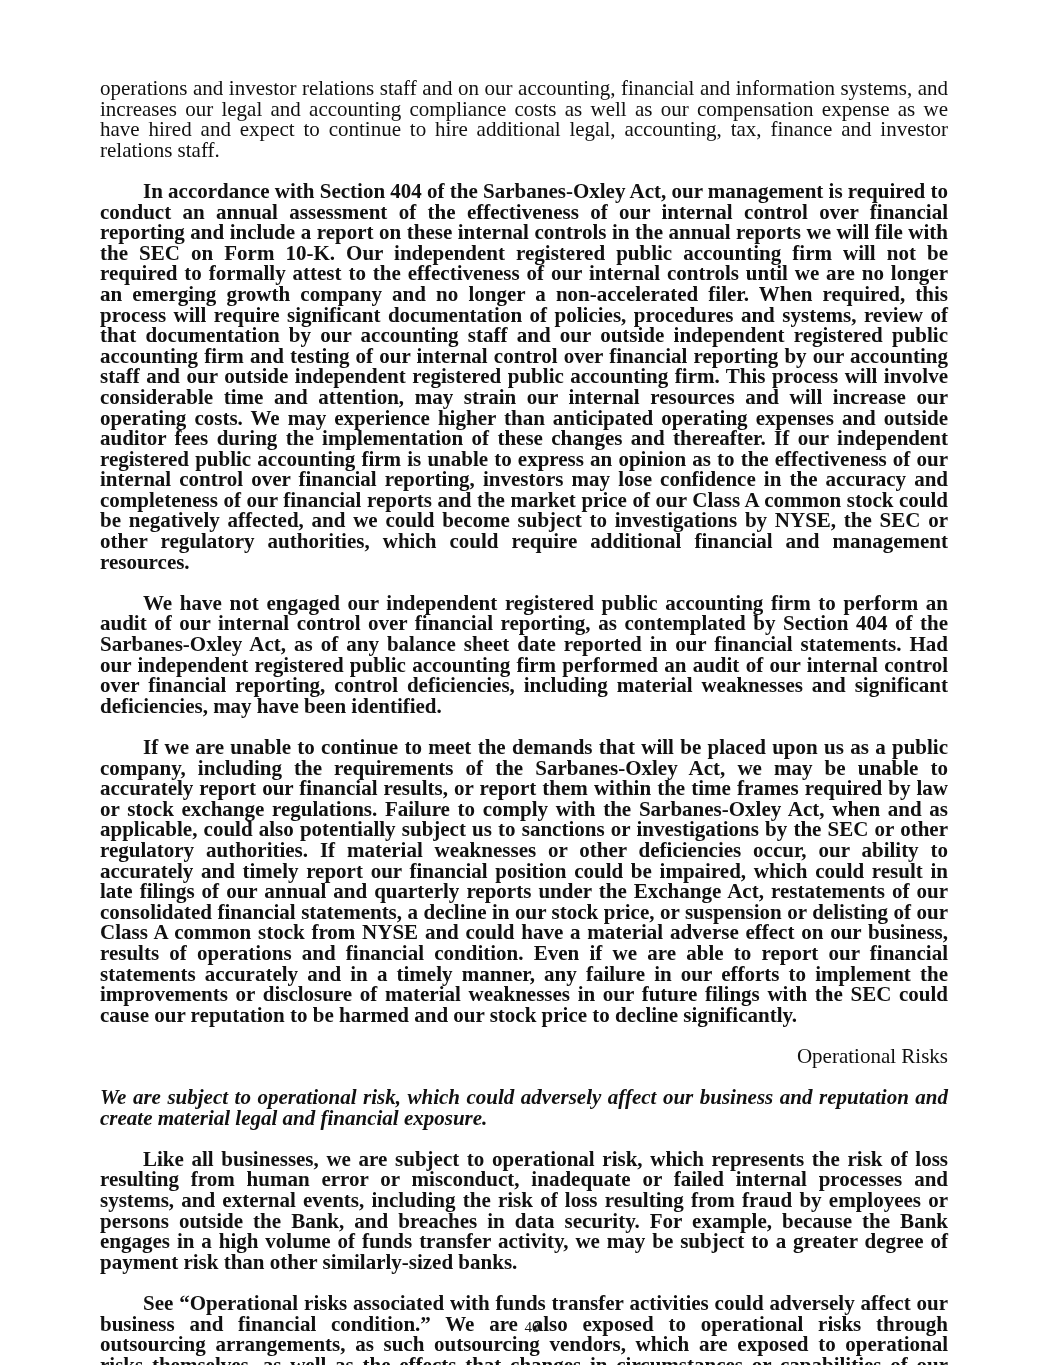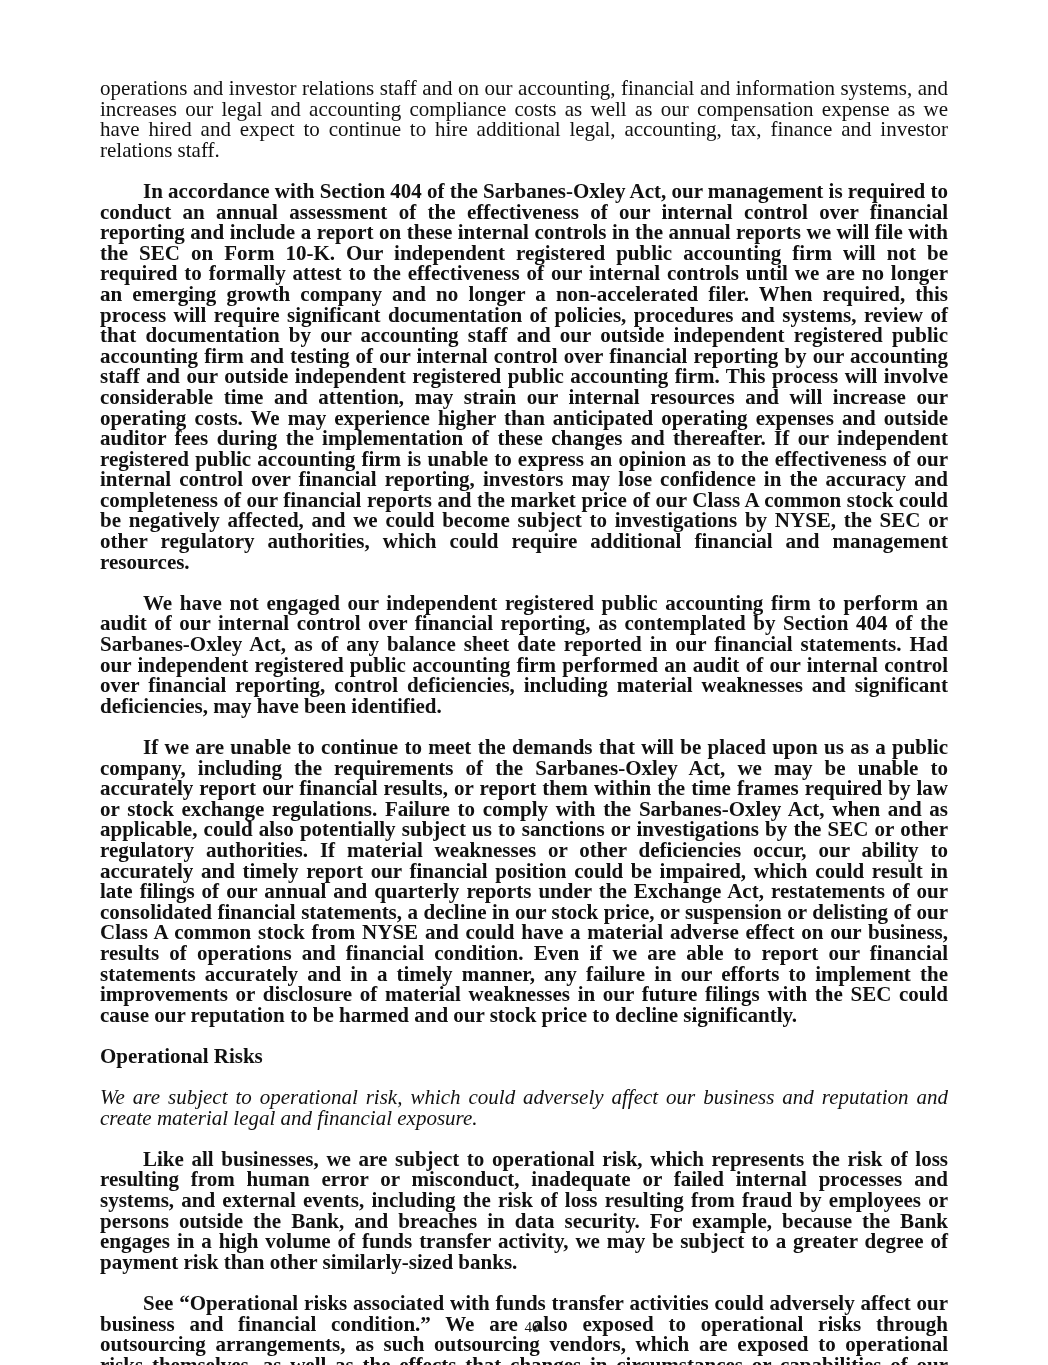--- a/index.html
+++ b/index.html
@@ -25,25 +25,26 @@
     }
     p {
       margin: 0 0 20.6px 0;
       text-align: justify;
     }
     p.indent {
       text-indent: 43px;
       font-weight: bold;
     }
     .section-heading {
-      font-weight: bold;
+      font-weight: normal;
       margin: 0 0 20.6px 0;
+      text-align: right;
     }
     .risk-heading {
-      font-weight: normal;
+      font-weight: bold;
       font-style: italic;
       text-align: justify;
       margin: 0 0 20.6px 0;
     }
     .page-number {
       position: absolute;
       left: 8px;
       width: 1048px;
       top: 1318px;
       text-align: center;

